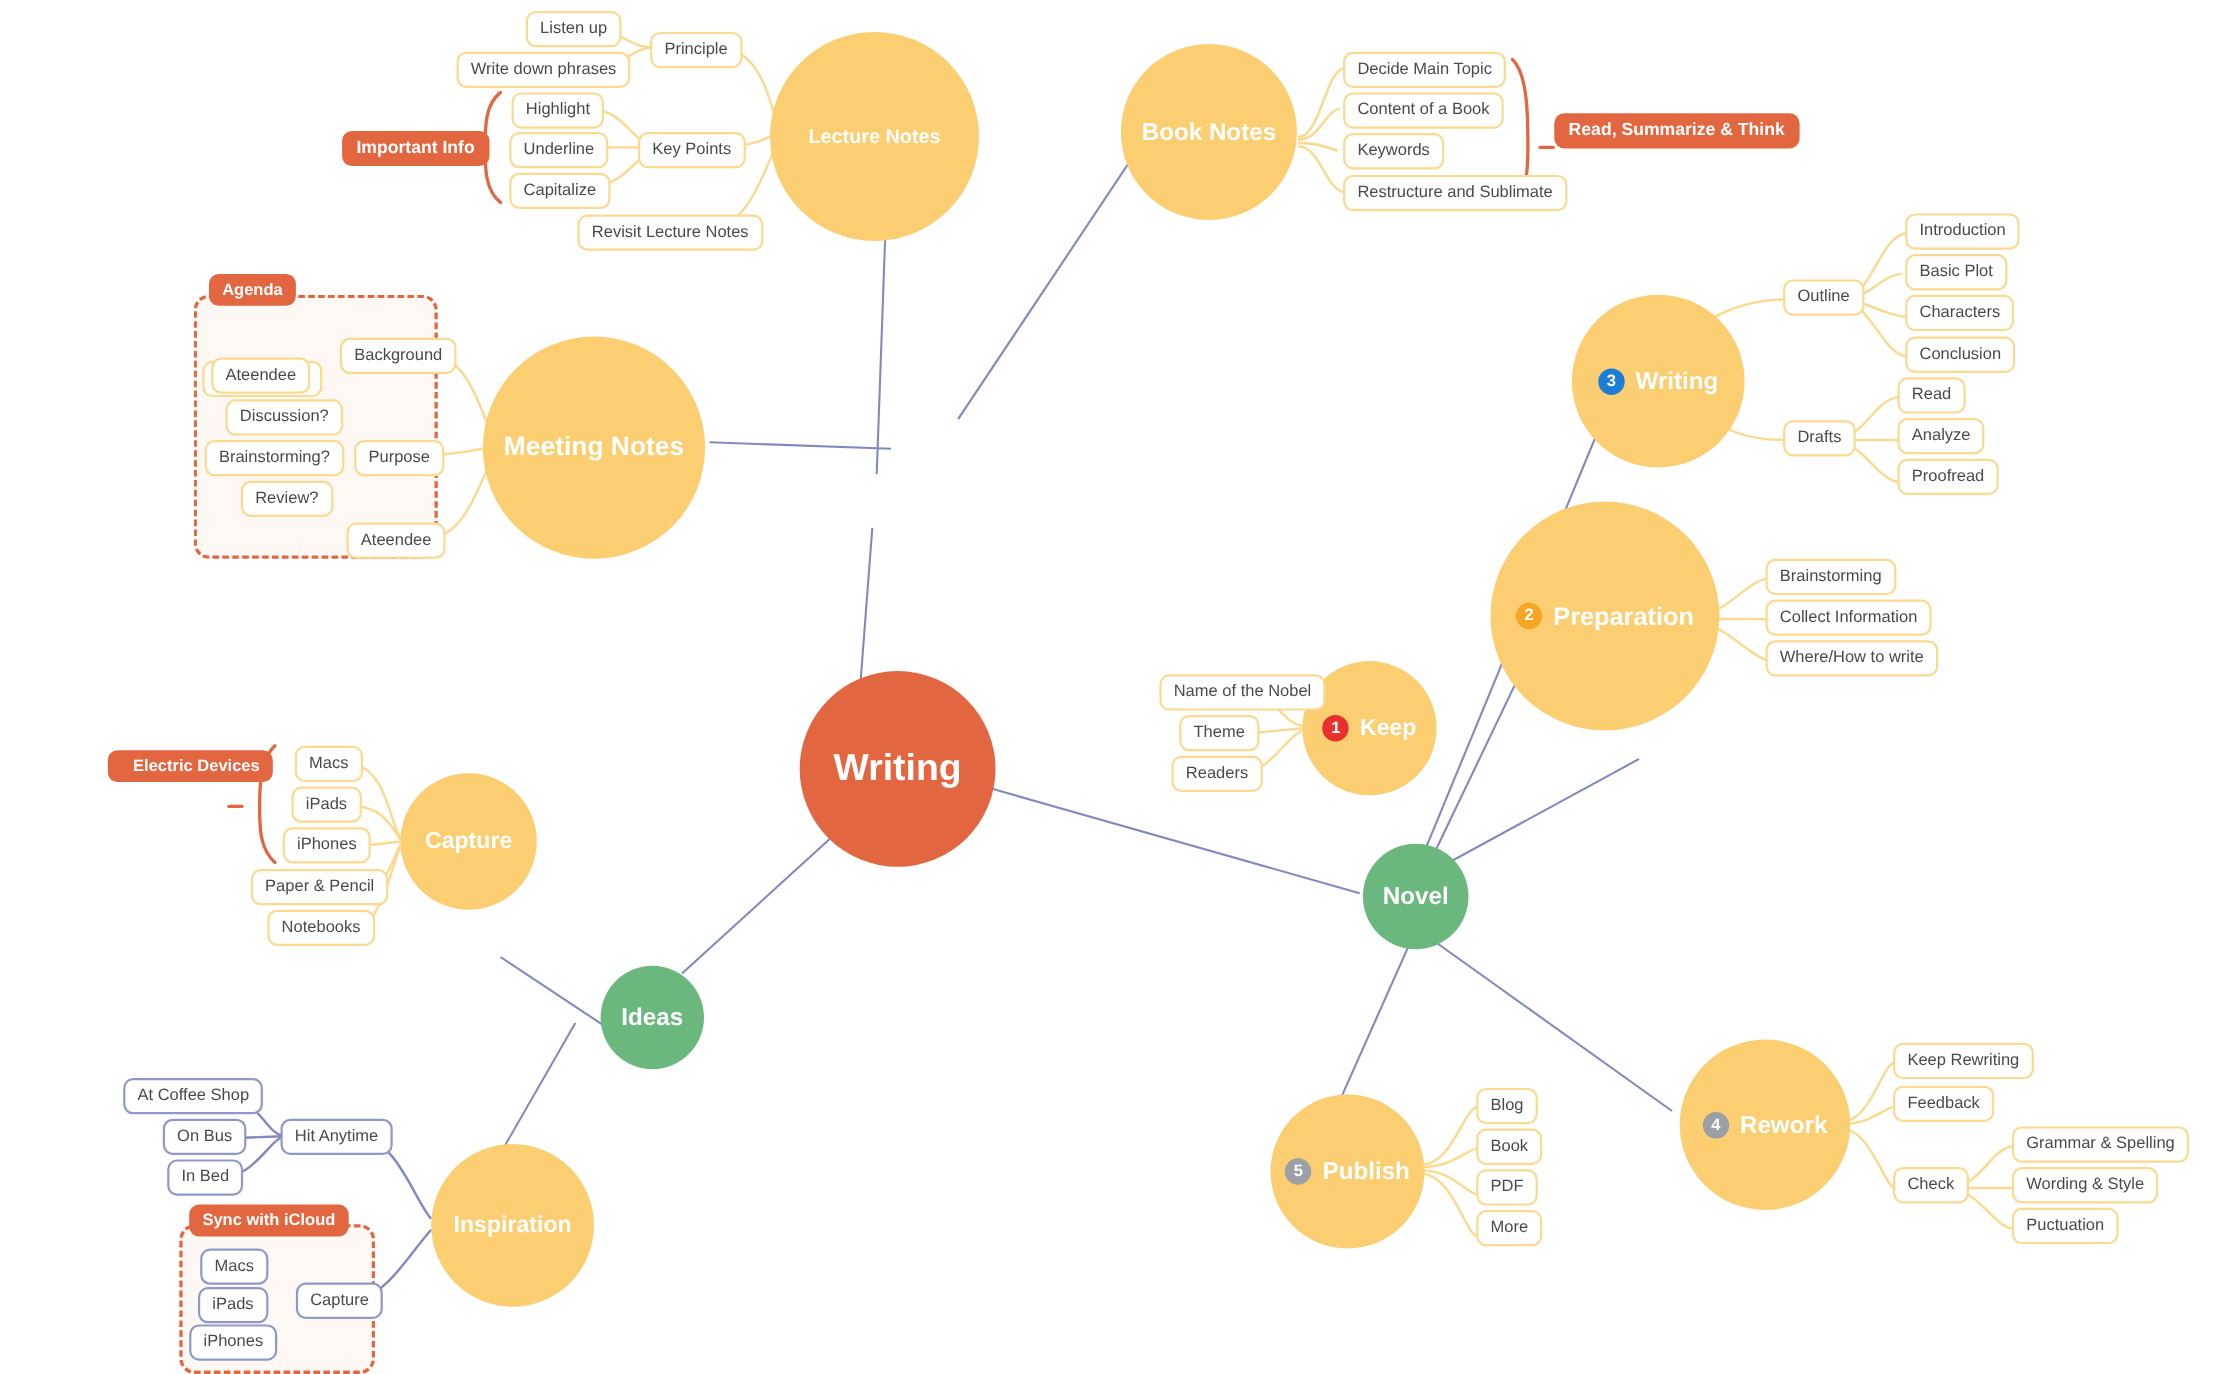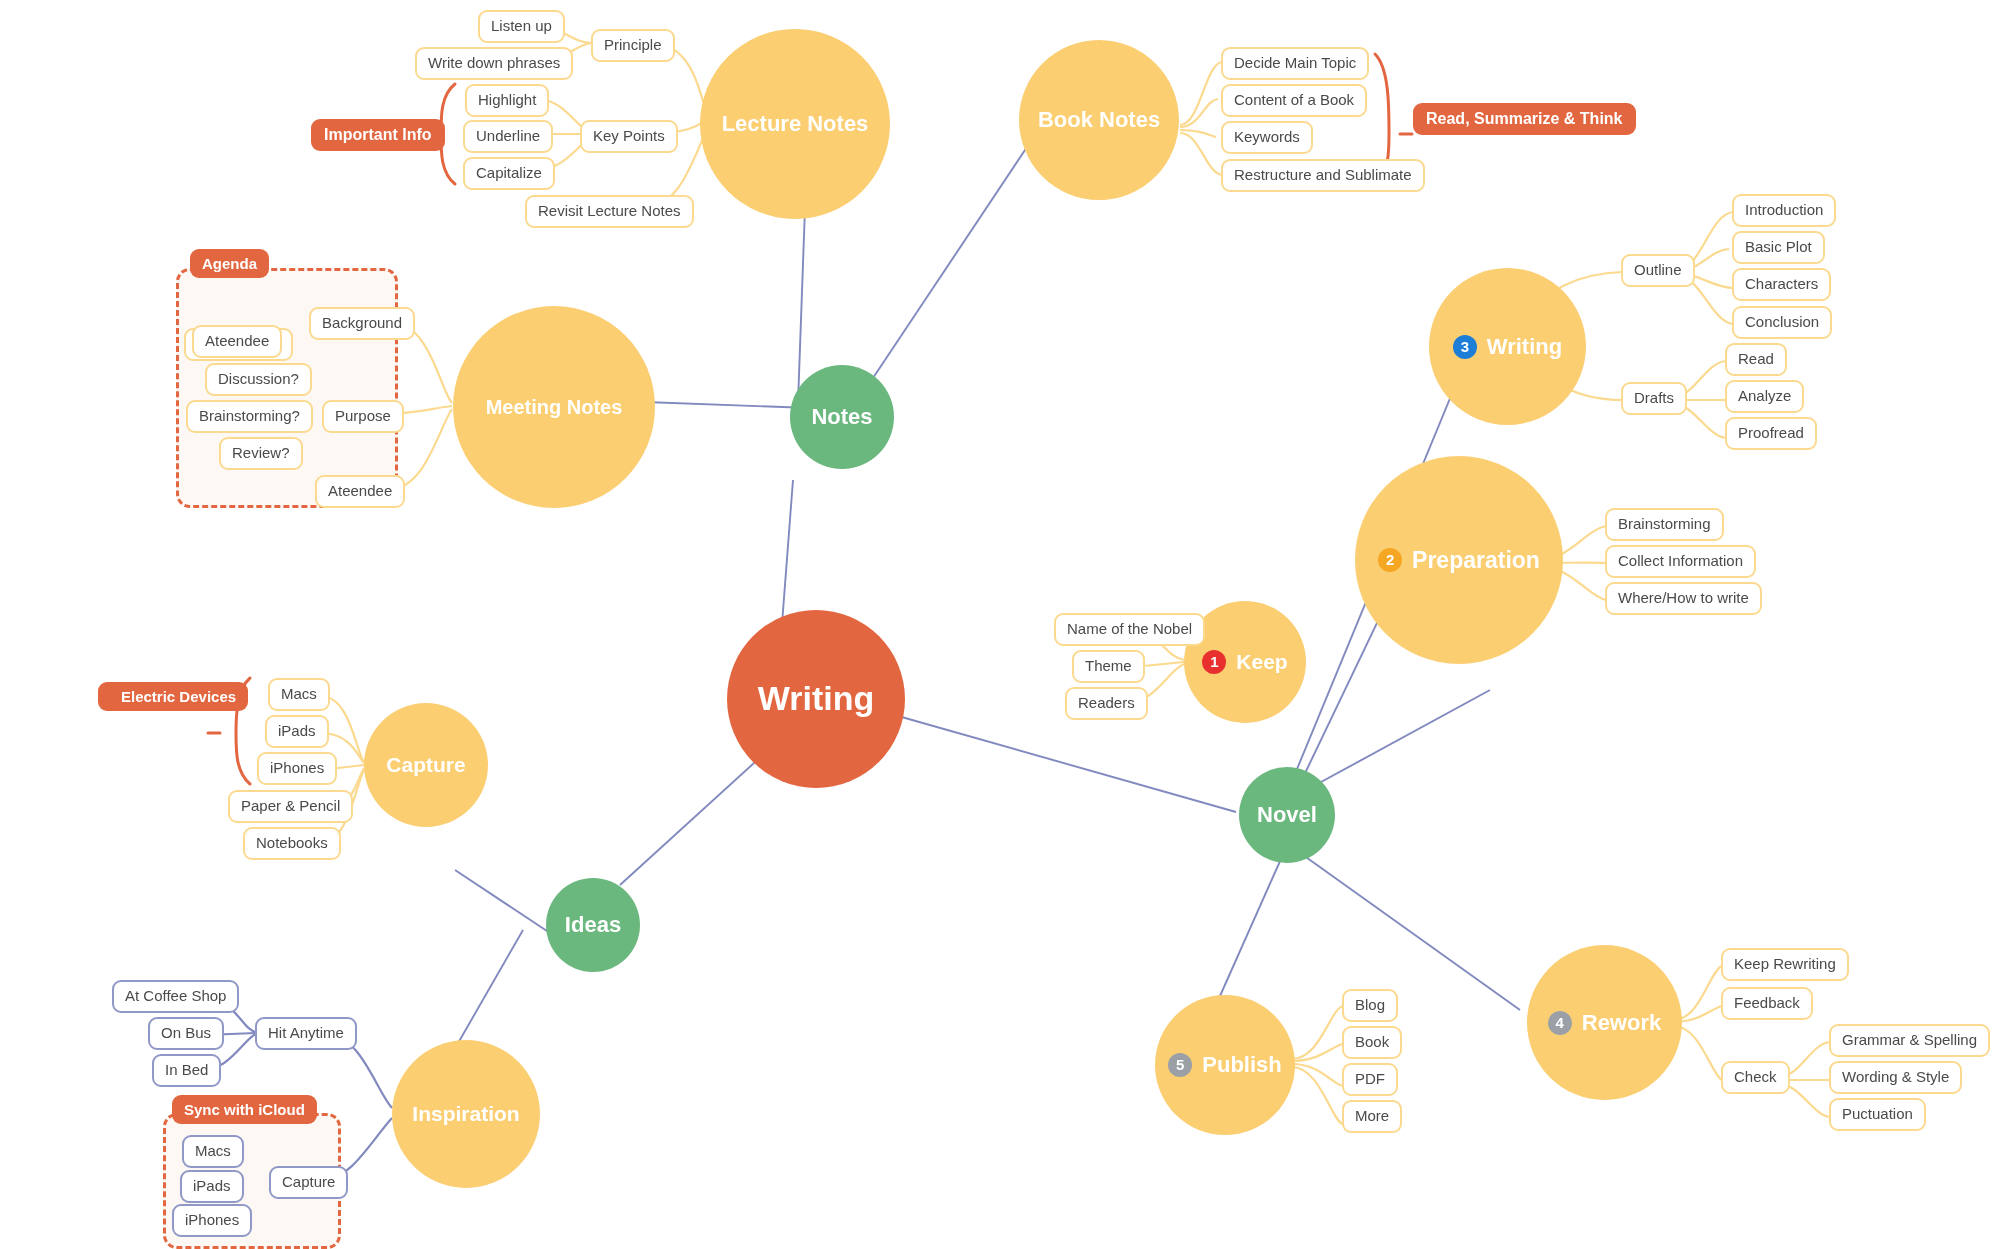--- a/index.html
+++ b/index.html
@@ -208,41 +208,38 @@
     </g>
   </svg>
 
   <div class="frame" style="left:176px; top:268px; width:222px; height:240px;"></div>
   <div class="frame" style="left:163px; top:1113px; width:178px; height:136px;"></div>
 
   <div class="hub root" style="left:727px; top:610px; width:178px; height:178px; font-size:34px;">
     <span class="hublabel">Writing</span>
   </div>
 
-  <div class="hub green" style="left:790px; top:365px; width:104px; height:104px; font-size:22px;">
-    <span class="hublabel">Notes</span>
-  </div>
 
   <div class="hub green" style="left:546px; top:878px; width:94px; height:94px; font-size:22px;">
     <span class="hublabel">Ideas</span>
   </div>
 
   <div class="hub green" style="left:1239px; top:767px; width:96px; height:96px; font-size:22px;">
     <span class="hublabel">Novel</span>
   </div>
 
-  <div class="hub yellow" style="left:700px; top:29px; width:190px; height:190px; font-size:22px;">
+  <div class="hub yellow" style="left:700px; top:29px; width:190px; height:190px; font-size:18px;">
     <span class="hublabel">Lecture Notes</span>
   </div>
 
   <div class="hub yellow" style="left:1019px; top:40px; width:160px; height:160px; font-size:22px;">
     <span class="hublabel">Book Notes</span>
   </div>
 
-  <div class="hub yellow" style="left:453px; top:306px; width:202px; height:202px; font-size:20px;align-items:center;">
+  <div class="hub yellow" style="left:439px; top:306px; width:202px; height:202px; font-size:24px;align-items:center;">
     <span class="hublabel">Meeting Notes</span>
   </div>
 
   <div class="hub yellow" style="left:364px; top:703px; width:124px; height:124px; font-size:21px;">
     <span class="hublabel">Capture</span>
   </div>
 
   <div class="hub yellow" style="left:392px; top:1040px; width:148px; height:148px; font-size:21px;">
     <span class="hublabel">Inspiration</span>
   </div>

